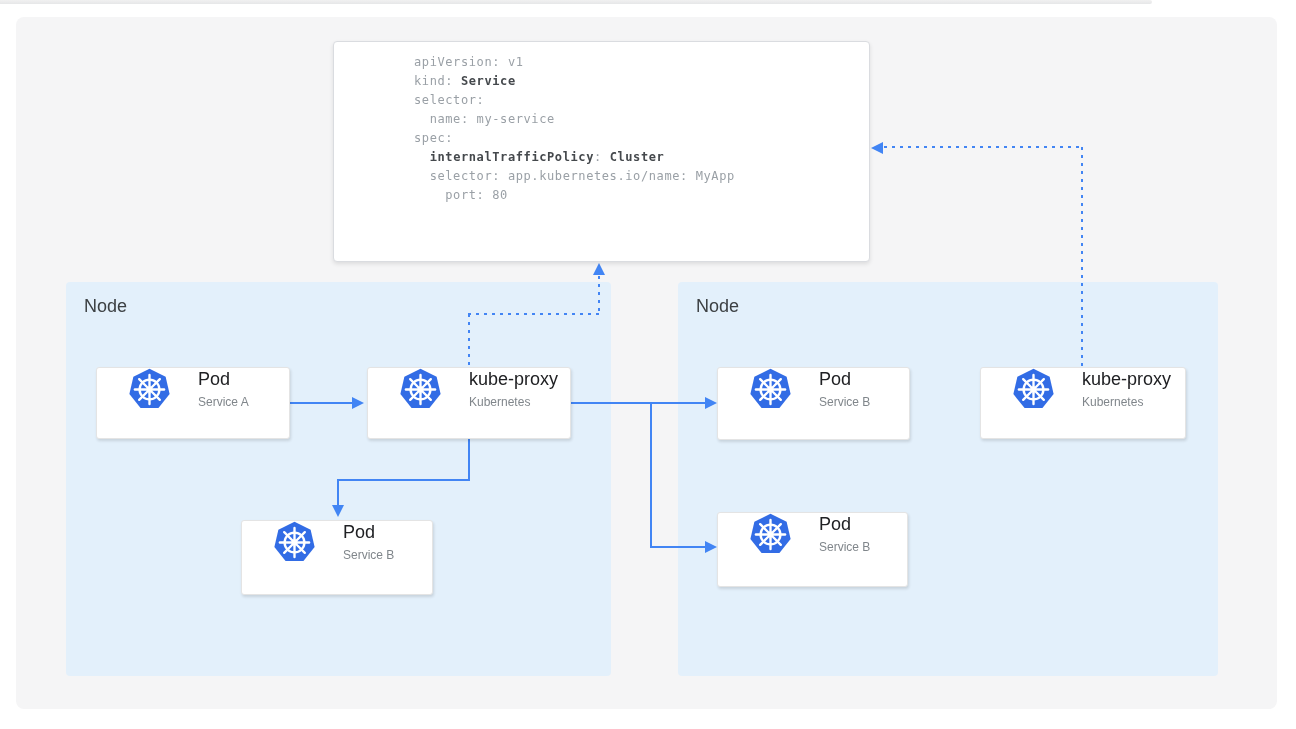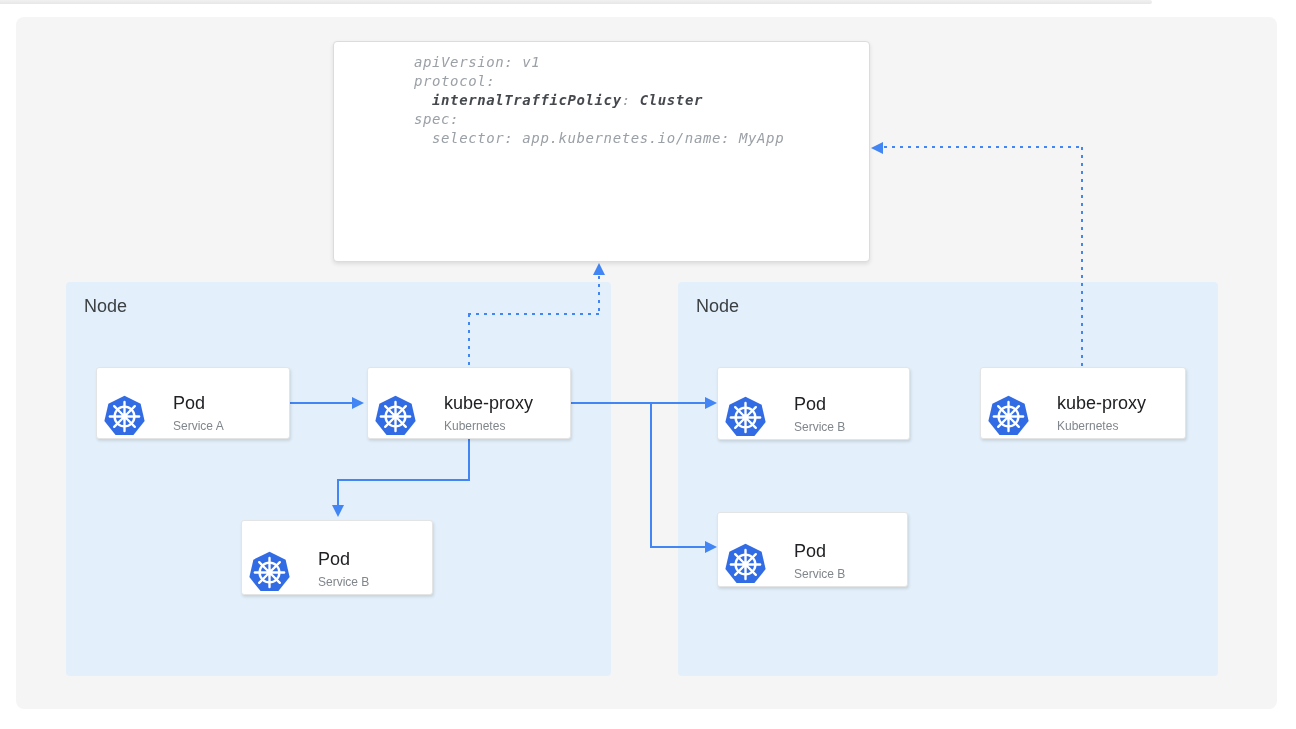--- a/index.html
+++ b/index.html
@@ -15,33 +15,33 @@
   .top-divider{position:absolute;left:0;top:0;width:1152px;height:4px;
     background:linear-gradient(to bottom,#f1f1f1,#e6e7e8);border-radius:0 2px 2px 0}
 
   .canvas{position:absolute;left:16px;top:17px;width:1261px;height:692px;
     background:var(--canvas-bg);border-radius:8px}
 
   
   .yaml-box{position:absolute;left:333px;top:41px;width:537px;height:221px;background:#fff;
     border:1px solid var(--yaml-border);border-radius:4px;box-shadow:0 2px 4px rgba(0,0,0,.10);
     padding:11px 0 0 80px;overflow:hidden}
-  .code-line{font-family:"DejaVu Sans Mono","Liberation Mono",monospace;font-style:italic;
-    font-size:14px;line-height:19px;letter-spacing:.6px;color:var(--code-regular);white-space:pre}
+  .code-line{font-family:"DejaVu Sans Mono","Liberation Mono",monospace;
+    font-size:12px;line-height:19px;letter-spacing:.6px;color:var(--code-regular);white-space:pre}
   .code-line .bold{font-weight:bold;color:var(--code-bold)}
 
   
   .node{position:absolute;top:282px;height:394px;background:var(--node-bg);border-radius:4px}
   .node-left{left:66px;width:545px}
   .node-right{left:678px;width:540px}
   .node-label{position:absolute;left:18px;top:14px;font-size:18px;color:var(--node-label)}
 
   
   .card{position:absolute;background:#fff;border:1px solid var(--card-border);border-radius:3px;
-    box-shadow:1px 2px 3px rgba(0,0,0,.12);display:flex;align-items:flex-end;padding-left:6px}
+    box-shadow:1px 2px 3px rgba(0,0,0,.12);display:flex;align-items:flex-start;padding-left:31px}
   .card-pod-a{left:96px;top:367px;width:194px;height:72px}
   .card-kp-left{left:367px;top:367px;width:204px;height:72px}
   .card-pod-b-left{left:241px;top:520px;width:192px;height:75px}
   .card-pod-b-rt{left:717px;top:367px;width:193px;height:73px}
   .card-pod-b-rb{left:717px;top:512px;width:191px;height:75px}
   .card-kp-right{left:980px;top:367px;width:206px;height:72px}
   .k8s{width:43px;height:43px;flex:0 0 auto}
   .card-text{margin-left:27px}
   .card-title{font-size:18px;line-height:23px;color:var(--card-title)}
   .card-subtitle{font-size:12px;line-height:23px;color:var(--card-subtitle)}
@@ -127,24 +127,27 @@
   <div class="dot-h d2"></div>
   <div class="dot-v d3"></div>
   <div class="ah ah-up a5"></div>
   <div class="dot-v d4"></div>
   <div class="dot-h d5"></div>
   <div class="ah ah-left a6"></div>
 
   <div class="yaml-box">
     <div>
         <div class="code-line"><span>apiVersion: v1</span></div>
-        <div class="code-line"><span>protocol:</span></div>
+        <div class="code-line"><span>kind: </span><span class="bold">Service</span></div>
+        <div class="code-line"><span>selector:</span></div>
+        <div class="code-line"><span>  name: my-service</span></div>
+        <div class="code-line"><span>spec:</span></div>
         <div class="code-line"><span>  </span><span class="bold">internalTrafficPolicy</span><span>: </span><span class="bold">Cluster</span></div>
-        <div class="code-line"><span>spec:</span></div>
         <div class="code-line"><span>  selector: app.kubernetes.io/name: MyApp</span></div>
+        <div class="code-line"><span>    port: 80</span></div>
       </div>
   </div>
 
   <div class="card card-pod-a">
     <svg class="k8s" viewBox="0 0 100 100">
         <use href="#k8s-wheel"></use>
       </svg>
     <div class="card-text">
       <div class="card-title">Pod</div>
       <div class="card-subtitle">Service A</div>

